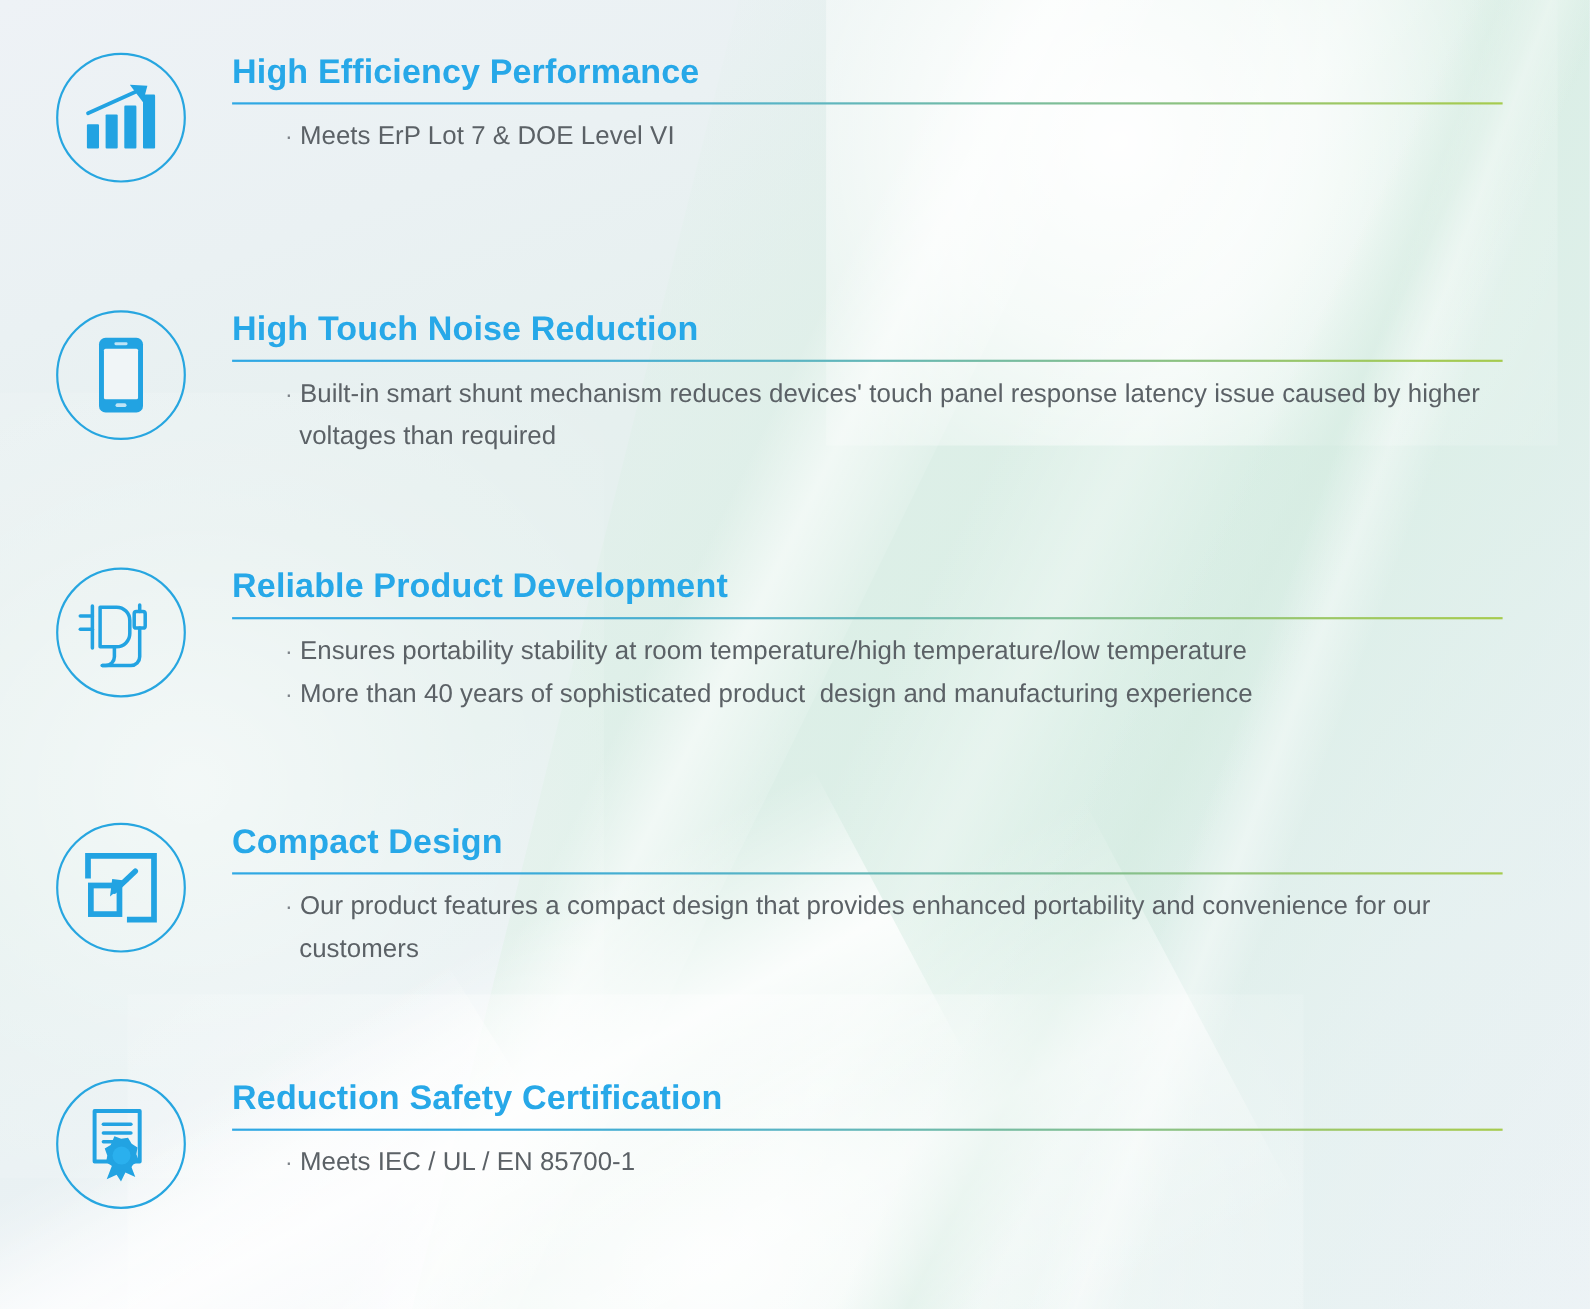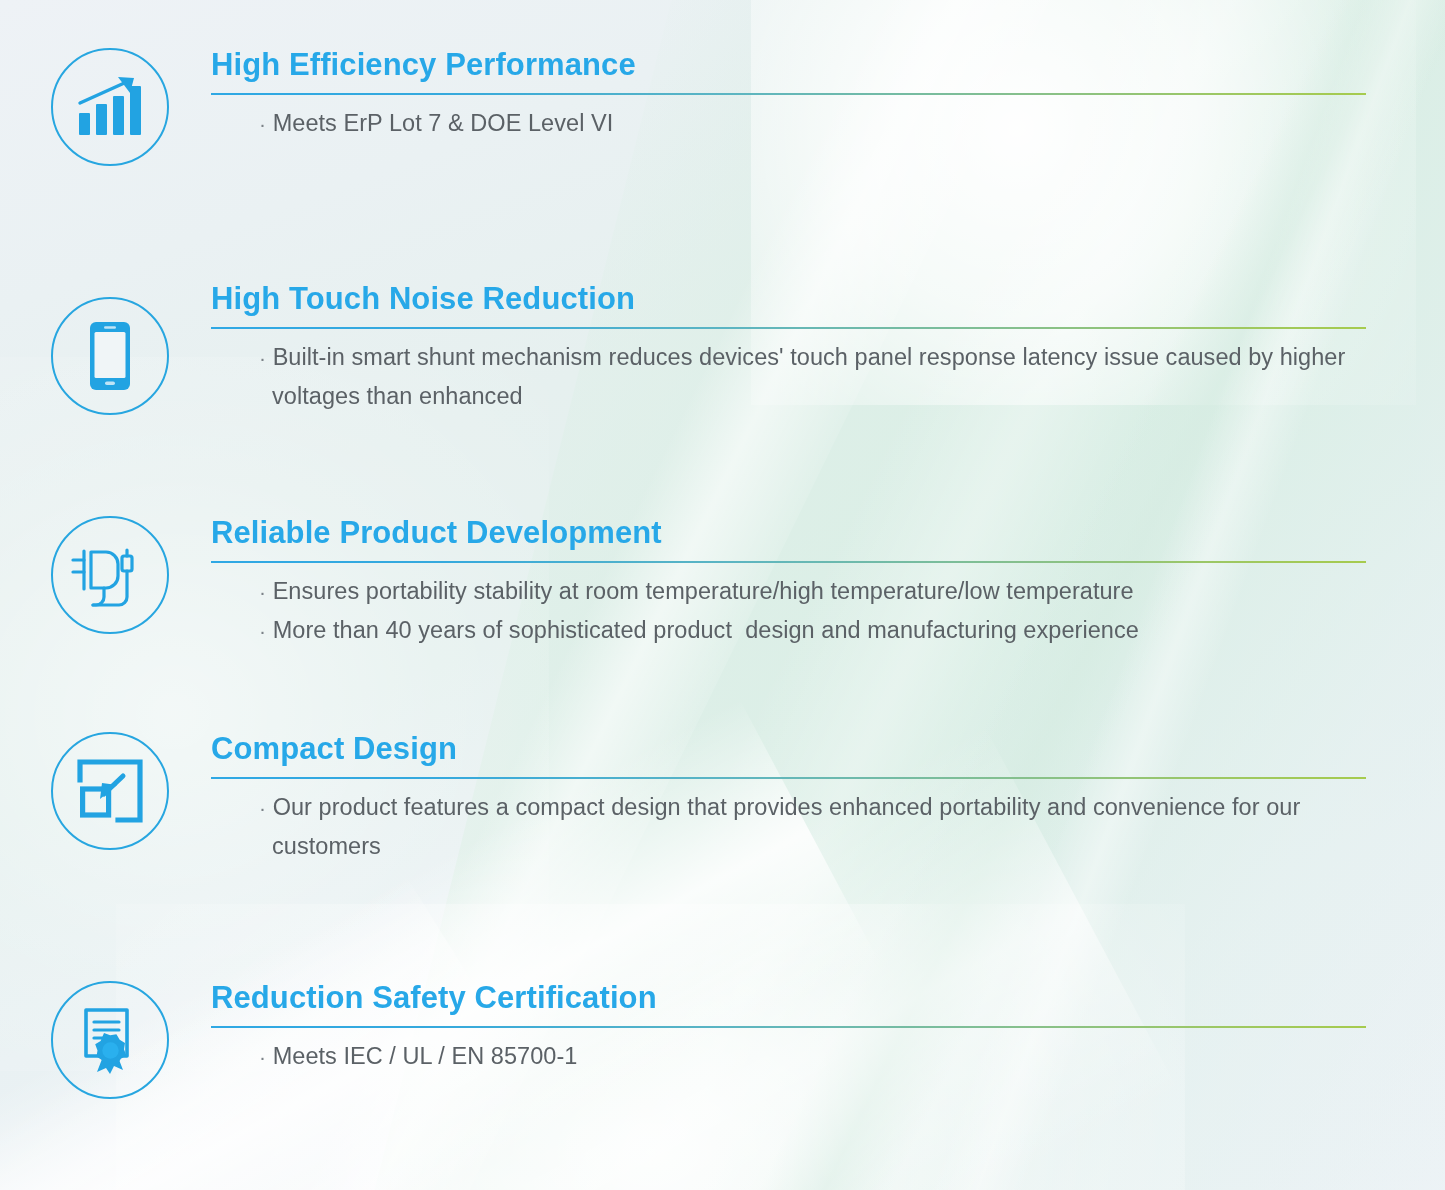--- a/index.html
+++ b/index.html
@@ -242,23 +242,23 @@
     margin-left: 48px;
   }
 
   .bullet .dot {
     color: #7c8288;
     font-size: 21px;
   }
 
   
   #feature-0 { top: 48px; }
-  #feature-1 { top: 282px; align-items: flex-end; }
+  #feature-1 { top: 282px; }
   #feature-2 { top: 516px; }
-  #feature-3 { top: 732px; }
+  #feature-3 { top: 748px; }
   #feature-4 { top: 981px; }
 </style>
 </head>
 <body>
 
 <div id="bg-root">
   <div class="bg-base"></div>
   <div class="bg-green-field"></div>
   <div class="bg-glow-top"></div>
   <div class="bg-glow-left"></div>
@@ -306,21 +306,21 @@
           <rect x="6.5" y="12" width="31" height="46" rx="1.5" fill="#f0f5f7"></rect>
           <rect x="16" y="6.2" width="12" height="2.6" rx="1.3" fill="#bfe4f6"></rect>
           <rect x="17" y="61.5" width="10" height="3.6" rx="1.8" fill="#bfe4f6"></rect>
         </svg>
       </div>
     </div>
     <div class="text-col">
       <h2 class="feature-title">High Touch Noise Reduction</h2>
       <div class="divider"></div>
       <div class="bullets">
-        <p class="bullet"><span class="dot">·</span> <span>Built-in smart shunt mechanism reduces devices' touch panel response latency issue caused by higher voltages than enhanced</span></p>
+        <p class="bullet"><span class="dot">·</span> <span>Built-in smart shunt mechanism reduces devices' touch panel response latency issue caused by higher voltages than required</span></p>
       </div>
     </div>
   </section>
 
   <section class="feature" id="feature-2">
     <div class="icon-col">
       <div class="icon-circle">
         <svg width="80" height="72" viewBox="0 0 80 72" fill="none" stroke="#22a3e2" stroke-width="3.2" stroke-linecap="round" stroke-linejoin="round">
           <path d="M21 13 H36 a12 12 0 0 1 12 12 v12 a12 12 0 0 1 -12 12 H21 Z"></path>
           <path d="M14 12 V50"></path>

